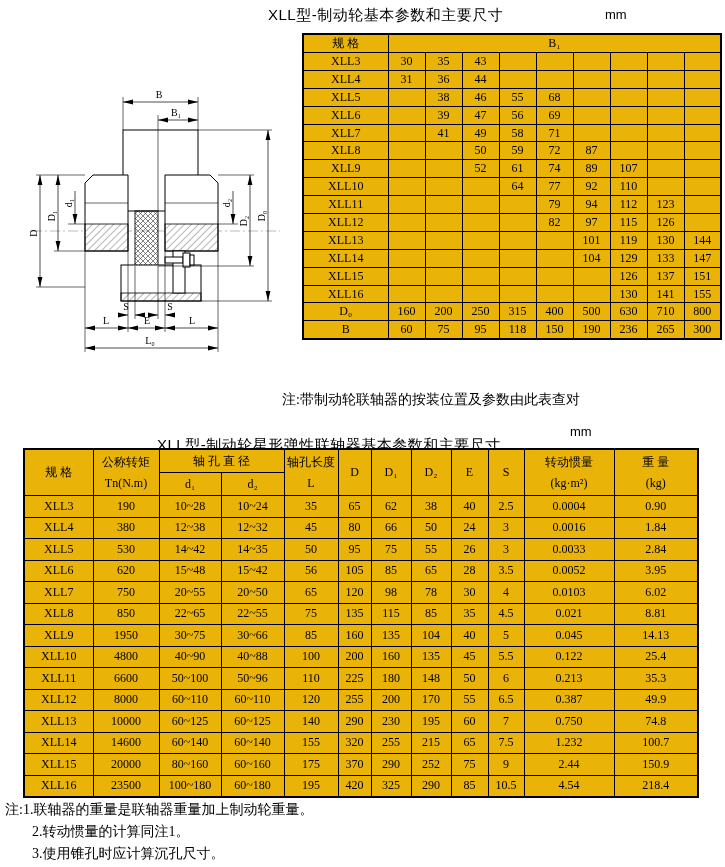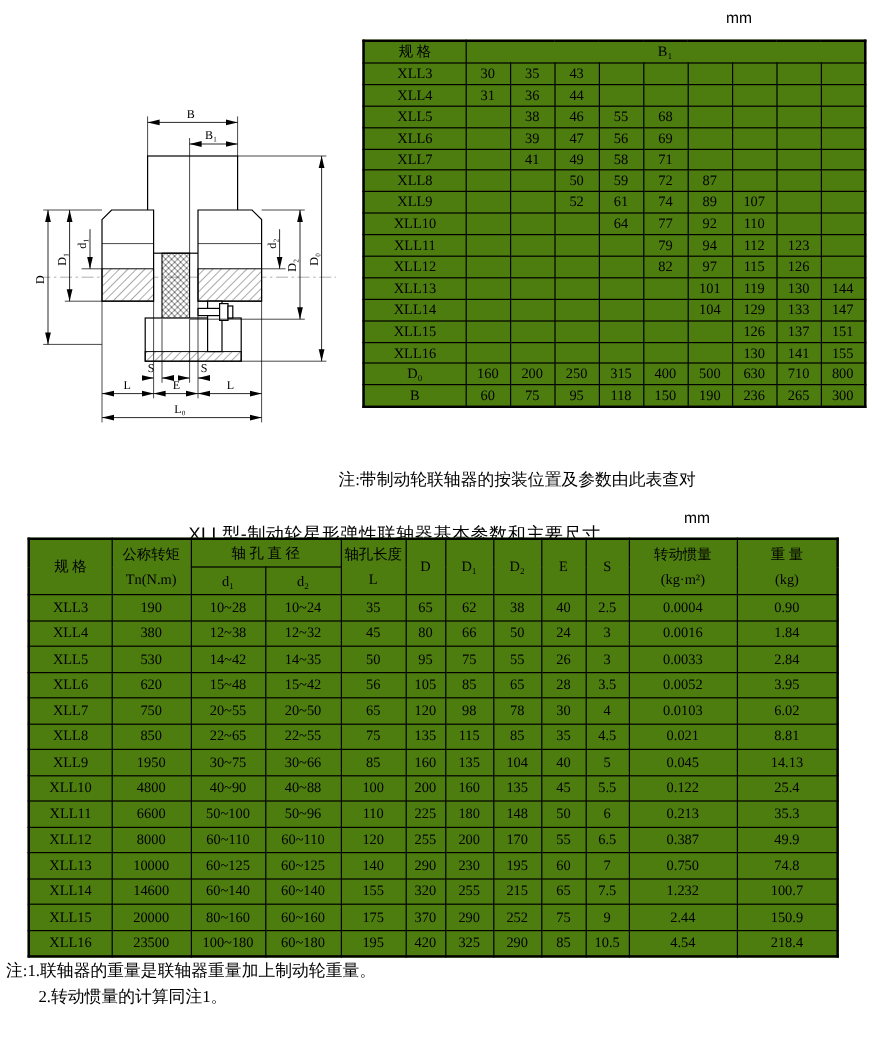--- a/index.html
+++ b/index.html
@@ -1,21 +1,21 @@
 <!DOCTYPE html>
 <html><head>
 <meta charset="utf-8">
 <style>
   html,body{margin:0;padding:0;background:#fff;}
   .page{position:relative;width:725px;height:867px;background:#fff;overflow:hidden;
         font-family:"Liberation Serif",serif;color:#000;}
   .title{position:absolute;font-size:15px;font-family:"Liberation Sans",sans-serif;
          letter-spacing:.5px;white-space:nowrap;}
   .unit{position:absolute;font-size:13px;font-family:"Liberation Sans",sans-serif;}
-  table{border-collapse:collapse;table-layout:fixed;position:absolute;background:#4d7c0f;}
+  table{border-collapse:collapse;table-layout:fixed;position:absolute;background:#eab308;}
   td{border:1px solid #000;text-align:center;vertical-align:middle;padding:0;
      font:12px "Liberation Serif",serif;white-space:nowrap;overflow:hidden;}
   .t1{left:302px;top:33px;width:418px;border:2px solid #000;}
   .t1 td{height:16.9px;}
   .t1 td.spec{font-size:12px;}
   .t1 td.small{font-size:10px;}
   .t2{left:23px;top:448px;width:674px;border:2px solid #000;}
   .t2 td{height:20.5px;}
   .t2 thead td{height:22px;font-size:12px;}
   .t2 thead div{line-height:21px;}
@@ -28,20 +28,21 @@
   .dim{stroke:#000;stroke-width:.7;marker-start:url(#ar);marker-end:url(#ar);}
   .dime{stroke:#000;stroke-width:.7;marker-end:url(#ar);}
   .cl{stroke:#777;stroke-width:.5;stroke-dasharray:10 3 2 3;}
   .drawing text{font:10px "Liberation Serif",serif;text-anchor:middle;fill:#000;}
 </style>
 </head>
 <body>
 
 <div class="page">
 
+  <div class="title" style="left:268px;top:6px">XLL型-制动轮基本参数和主要尺寸</div>
   <div class="unit" style="left:605px;top:7px">mm</div>
 
   <svg class="drawing" width="272" height="300" viewBox="0 0 272 300">
     <defs>
       <pattern id="h1" width="5" height="5" patternUnits="userSpaceOnUse" patternTransform="rotate(45)">
         <line x1="0" y1="0" x2="0" y2="5" stroke="#333" stroke-width="0.7"></line>
       </pattern>
       <pattern id="h2" width="5" height="5" patternUnits="userSpaceOnUse">
         <path d="M0,0 L5,5 M5,0 L0,5" stroke="#333" stroke-width="0.6"></path>
       </pattern>
@@ -585,15 +586,16 @@
           <td>10.5</td>
           <td>4.54</td>
           <td>218.4</td>
         </tr>
       </tbody>
   </table>
 
   <div class="footnotes">
     <div>注:1.联轴器的重量是联轴器重量加上制动轮重量。</div>
     <div class="indent">2.转动惯量的计算同注1。</div>
+    <div class="indent">3.使用锥孔时应计算沉孔尺寸。</div>
   </div>
 
 </div>
 
 </body></html>

